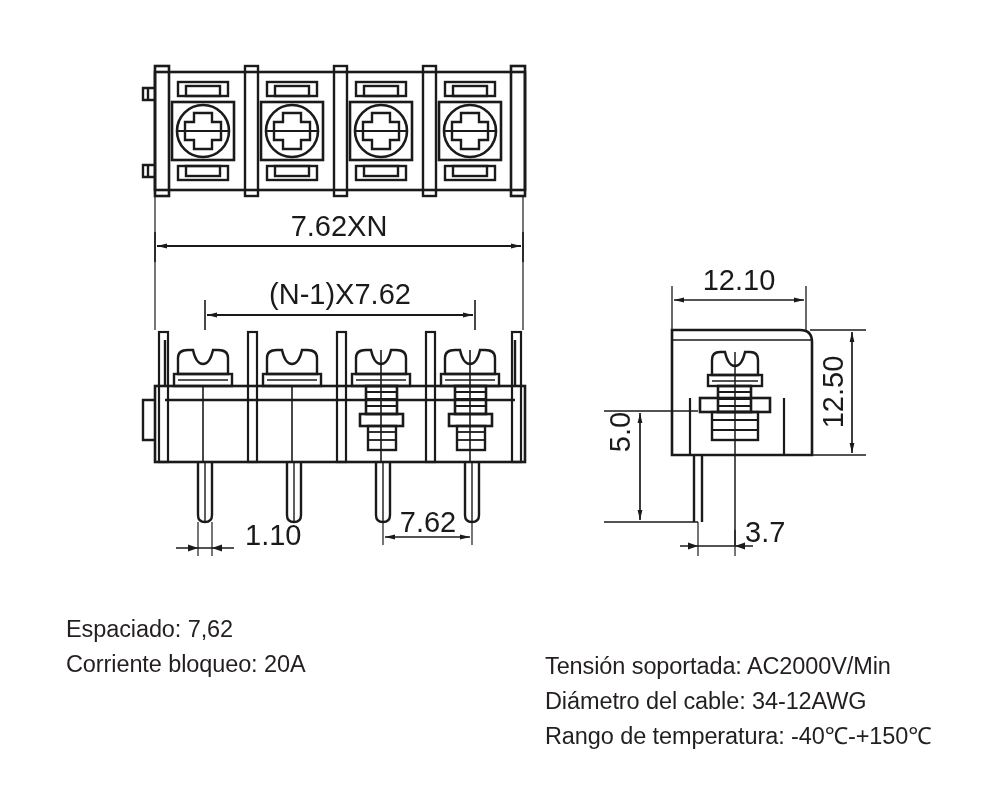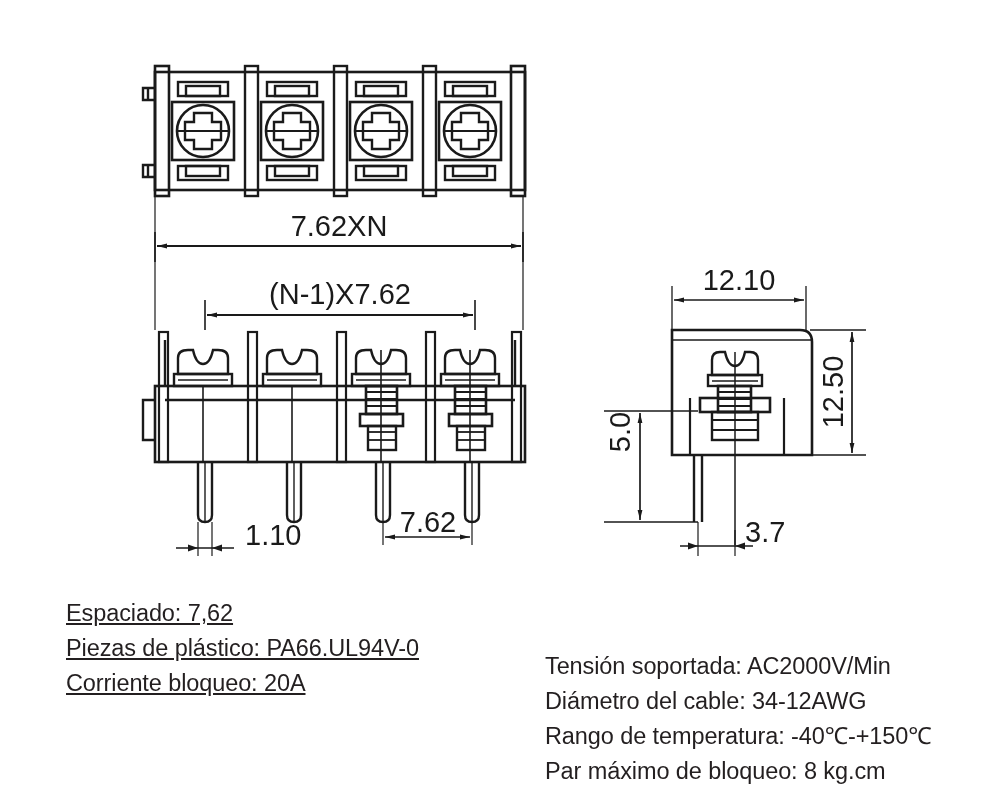--- a/index.html
+++ b/index.html
@@ -29,22 +29,21 @@
     position: absolute;
     font-family: "Liberation Sans", sans-serif;
     font-size: 23.5px;
     line-height: 35px;
     color: #231f20;
     white-space: nowrap;
     letter-spacing: -0.1px;
   }
   #spec-column-left {
     left: 66px;
-    top: 596px;
-    text-decoration: underline;
+    top: 612px;
   }
   #spec-column-right {
     left: 513px;
     top: 649px;
     margin-left: 32px;
   }
   .spec-line {
     display: block;
     height: 35px;
   }
@@ -309,22 +308,20 @@
 
     <text x="630" y="432" font-size="29" text-anchor="middle" transform="rotate(-90 630 432)">5.0</text>
 
     <text x="745" y="542" font-size="29" text-anchor="start">3.7</text>
   </g>
 
 </svg>
 
 <div class="spec-block" id="spec-column-left">
   <span class="spec-line">Espaciado: 7,62</span>
-  <span class="spec-line">Piezas de plástico: PA66.UL94V-0</span>
   <span class="spec-line">Corriente bloqueo: 20A</span>
 </div>
 
 <div class="spec-block" id="spec-column-right">
   <span class="spec-line">Tensión soportada: AC2000V/Min</span>
   <span class="spec-line">Diámetro del cable: 34-12AWG</span>
   <span class="spec-line">Rango de temperatura: -40℃-+150℃</span>
-  <span class="spec-line">Par máximo de bloqueo: 8 kg.cm</span>
 </div>
 
 </body></html>

